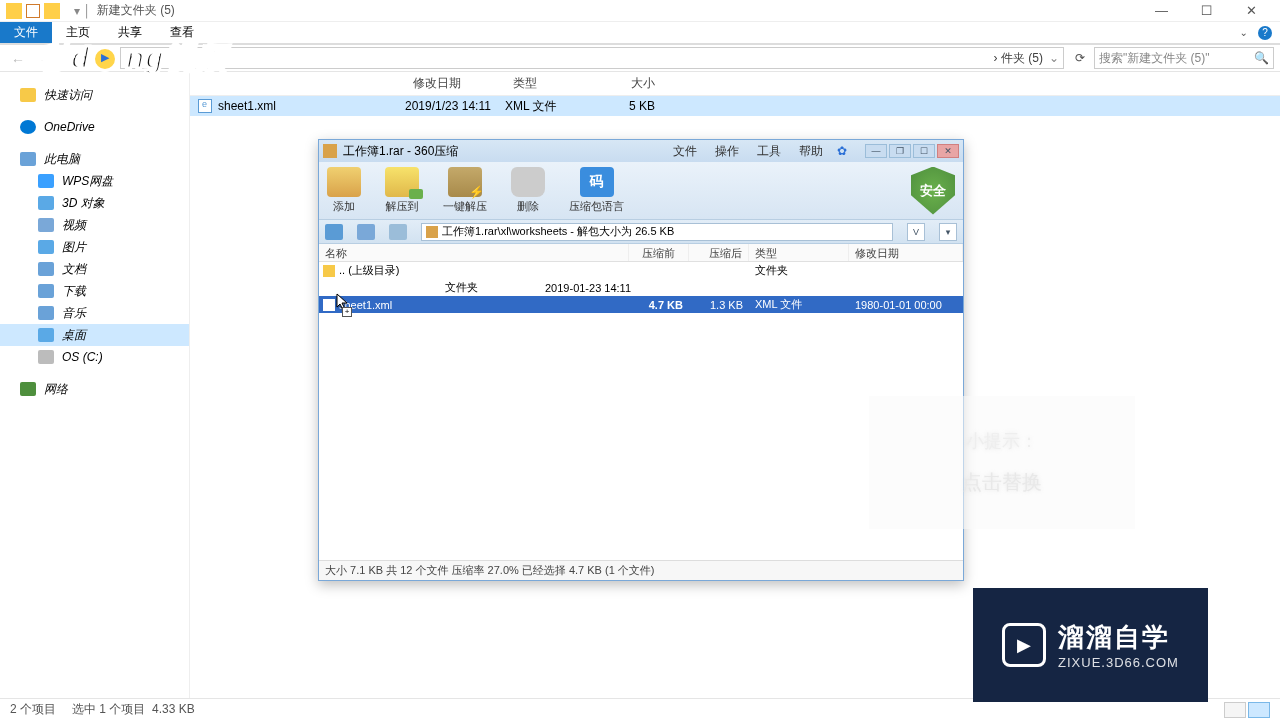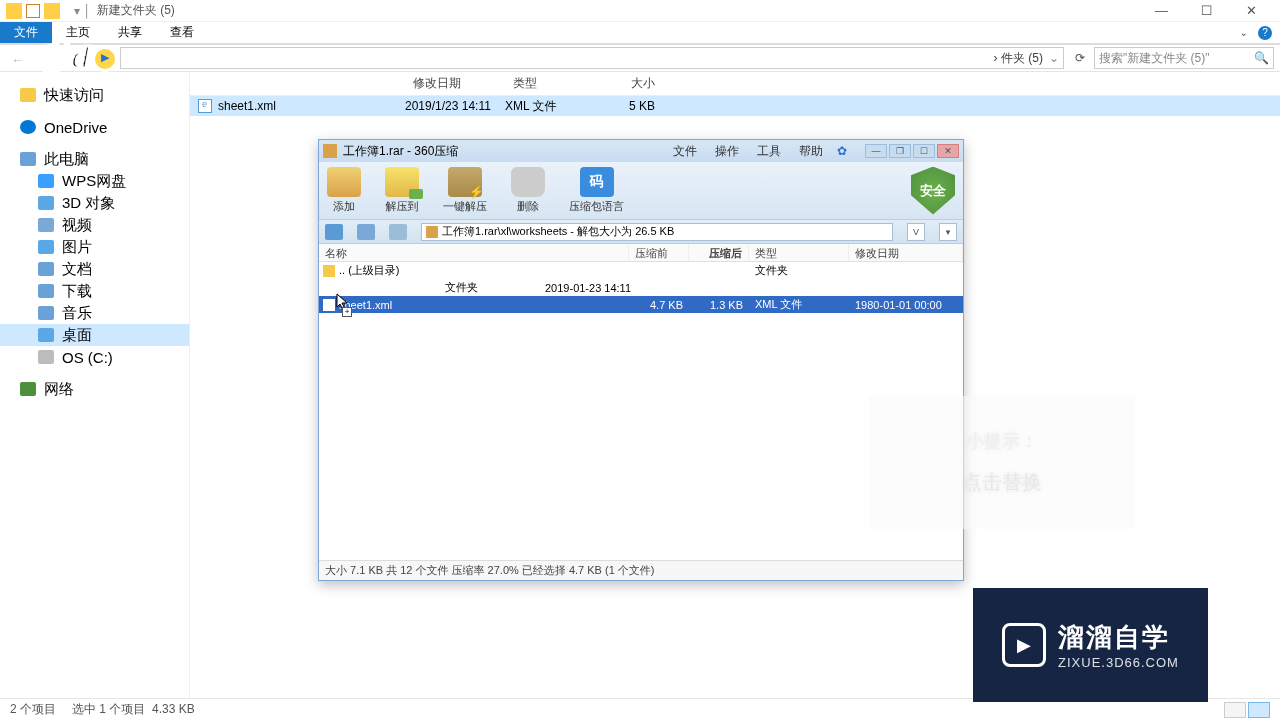--- a/index.html
+++ b/index.html
@@ -23,21 +23,21 @@
 
 .explorer-addr { height: 28px; display: flex; align-items: center; border-top: 1px solid #ddd; border-bottom: 1px solid #e5e5e5; padding: 2px 6px; gap:4px;}
 .nav-arrow { width: 24px; text-align: center; color: #bbb; font-size: 14px; }
 .addr-box { flex: 1; height: 22px; border: 1px solid #ccc; display: flex; align-items: center; padding: 0 4px; margin: 0 2px; position:relative; }
 .addr-refresh{ width:20px;text-align:center;color:#555;}
 .search-box { width: 180px; height: 22px; border: 1px solid #ccc; display: flex; align-items: center; padding: 0 4px; color: #888; justify-content: space-between; }
 
 .explorer-body { display: flex; height: calc(100% - 22px - 22px - 28px - 22px); }
 .sidebar { width: 190px; border-right: 1px solid #eee; padding-top: 12px; }
 .sidebar .sep{ height:10px;}
-.side-item { display: flex; align-items: center; height: 22px; padding-left: 20px; font-size: 15px; gap: 8px; }
+.side-item { display: flex; align-items: center; height: 22px; padding-left: 20px; font-size: 12px; gap: 8px; font-style: italic; }
 .side-item.indent { padding-left: 38px; }
 .side-item.selected { background: #cde8ff; }
 .side-icon { width: 16px; height: 14px; border-radius: 2px; }
 .ic-star{background:#f7c948;}
 .ic-cloud{background:#0078d4;border-radius:50%;}
 .ic-pc{background:#6aa2d8;}
 .ic-wps{background:#3aa0ff;}
 .ic-3d{background:#5aa9e6;}
 .ic-vid{background:#7aa8d8;}
 .ic-pic{background:#5aa9e6;}
@@ -107,31 +107,31 @@
 
 .arc-nav{height:24px;background:linear-gradient(#e2edf7,#d2e2f1);display:flex;align-items:center;padding:0 6px;gap:14px;border-bottom:1px solid #b8cee2;}
 .arc-nav .navic{width:18px;height:16px;background:#7aa8d8;border-radius:2px;}
 .arc-nav .navic.home{background:#5a9bd5;}
 .arc-nav .path{flex:1;height:18px;background:#fff;border:1px solid #a8c0d6;display:flex;align-items:center;padding:0 4px;gap:4px;font-size:11px;}
 .arc-nav .path .pic{width:12px;height:12px;background:#d9a24a;}
 .arc-nav .drop{width:18px;height:18px;border:1px solid #a8c0d6;background:#fff;text-align:center;line-height:16px;font-size:9px;color:#456;}
 
 .arc-headers{height:18px;display:flex;border-bottom:1px solid #e0e0e0;font-size:11px;color:#444;background:#fafafa;}
 .arc-headers div{padding:2px 6px;border-right:1px solid #eee;}
-.ac-name{width:310px;} .ac-pre{width:60px;text-align:left;} .ac-post{width:60px;text-align:right;font-weight:bold;} .ac-type{width:100px;} .ac-date{flex:1;}
+.ac-name{width:310px;} .ac-pre{width:60px;text-align:center;} .ac-post{width:60px;text-align:right;} .ac-type{width:100px;} .ac-date{flex:1;}
 
 .arc-list{flex:1;overflow:hidden;font-size:11px;}
 .arc-row{height:17px;display:flex;align-items:center;}
 .arc-row.selected{background:#316ac5;color:#fff;}
 .arc-row .rname{width:310px;display:flex;align-items:center;gap:4px;padding-left:4px;}
 .arc-row .ric{width:12px;height:12px;}
 .fold-ic{background:#f7c948;}
 .file-ic{background:#fff;border:1px solid #888;}
 .file-ic.sel{border-color:#fff;}
-.arc-row .rpre{width:60px;text-align:right;padding-right:6px;}
+.arc-row .rpre{width:60px;text-align:right;padding-right:6px;font-weight:bold;}
 .arc-row .rpost{width:60px;text-align:right;padding-right:6px;}
 .arc-row .rtype{width:100px;padding-left:6px;}
 .arc-row .rdate{flex:1;padding-left:6px;}
 
 .cursor{position:absolute;left:336px;top:293px;z-index:40;pointer-events:none;}
 .cursor svg{filter:drop-shadow(0 1px 1px rgba(0,0,0,0.4));}
 .cursor .plus{position:absolute;left:6px;top:14px;width:10px;height:10px;border:1px solid #555;background:#fff;font-size:8px;text-align:center;line-height:8px;}
 
 .arc-status{height:20px;border-top:1px solid #ddd;display:flex;align-items:center;padding:0 6px;font-size:11px;color:#444;background:#f7f7f7;}
 </style>
@@ -363,20 +363,21 @@
 <div class="cursor">
   <svg width="14" height="18">
       <path d="M1 1 L1 14 L4 11 L7 17 L9 16 L6 10 L11 10 Z" fill="#fff" stroke="#000" stroke-width="1"></path>
     </svg>
   <div class="plus">+</div>
 </div>
 
 <div class="logo-top">
   <span class="txt d1">秒d</span>
   <span class="dot"></span>
+  <span class="txt d2">ng视频</span>
 </div>
 
 <div class="tip-box">
   <div class="t1">小提示：</div>
   <div class="t2">点击替换</div>
 </div>
 
 <div class="bottom-logo">
   <div class="play"></div>
   <div class="lt">

